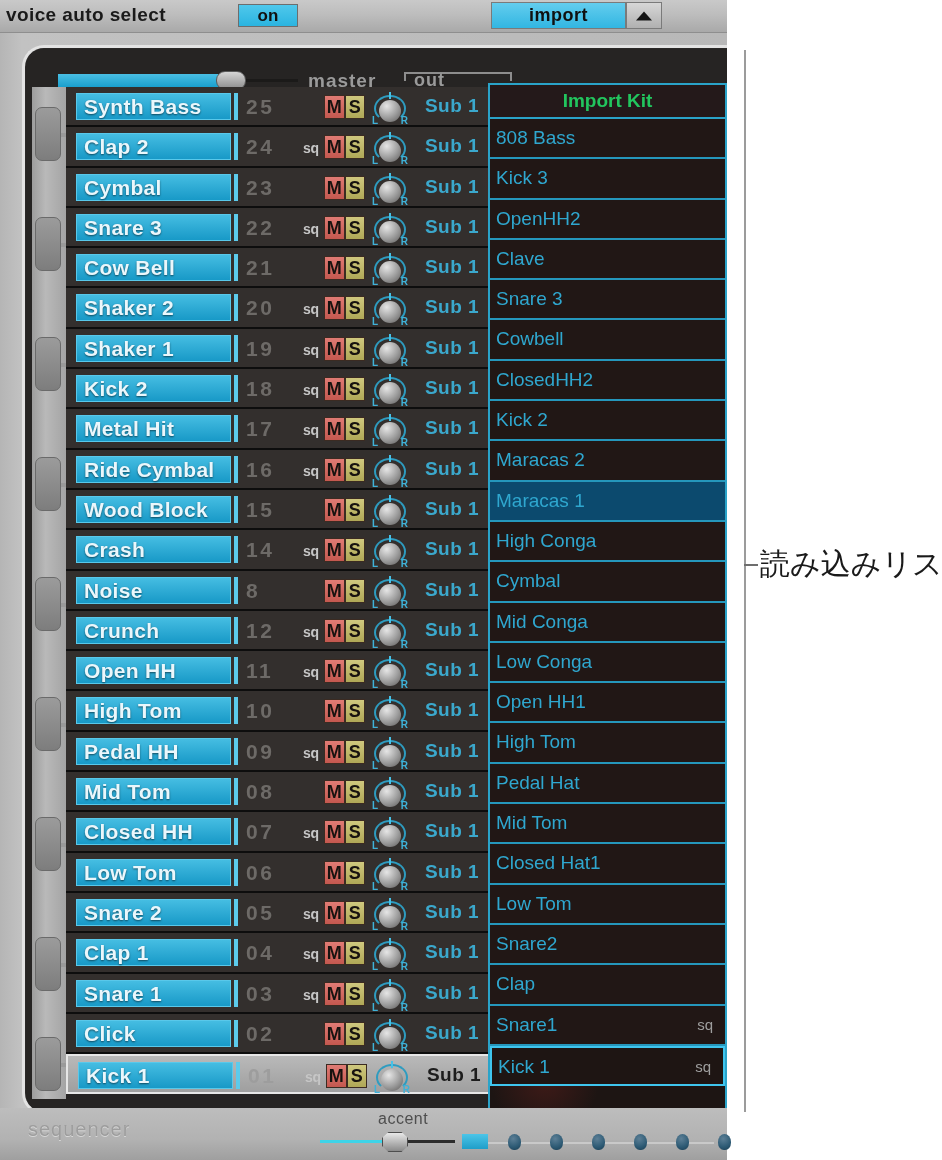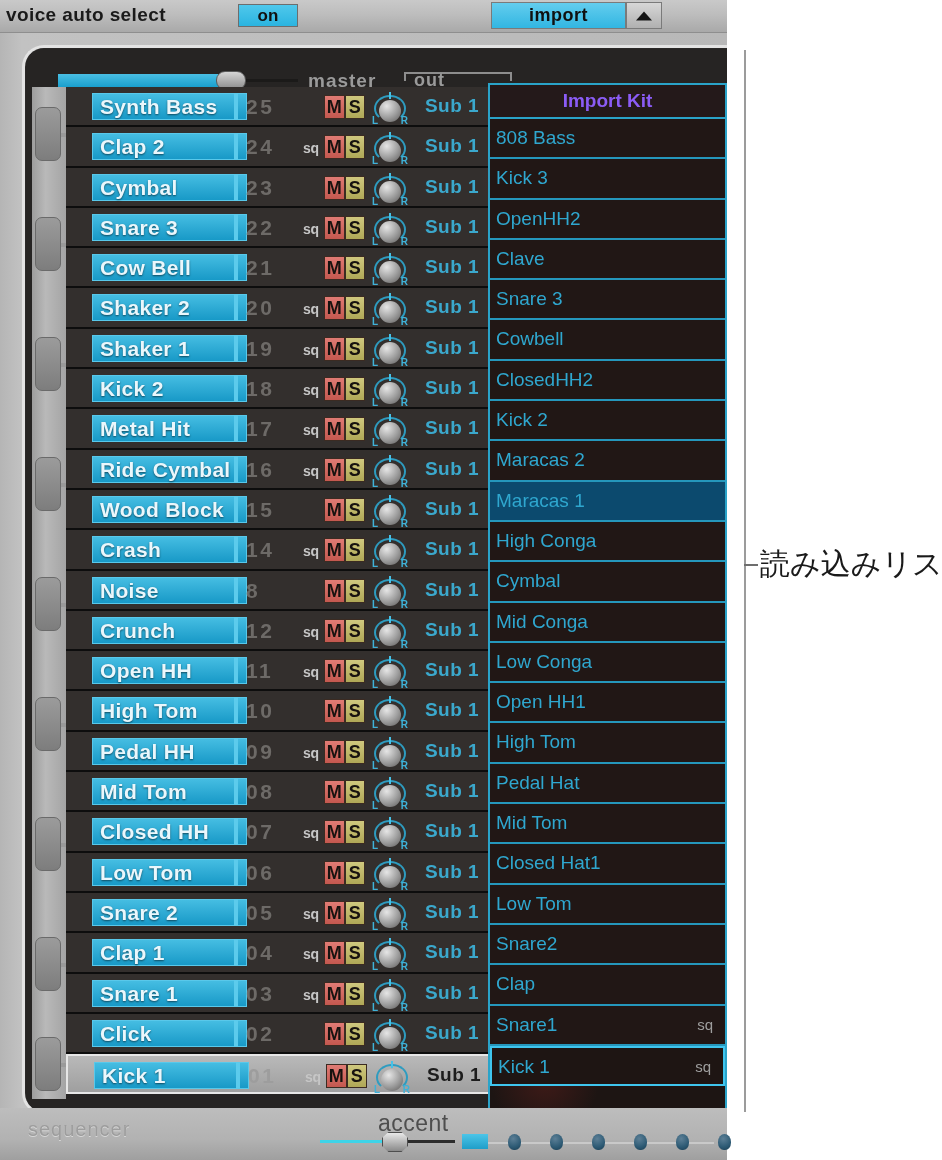--- a/index.html
+++ b/index.html
@@ -129,21 +129,21 @@
     background: linear-gradient(180deg,#b9b9b9,#9f9f9f);
     border: 2px solid #e6e6e6;
   }
   .name-field {
     position: absolute; left: 10px; top: 6px; width: 155px; height: 27px;
     background: linear-gradient(180deg,#45bde2,#1899c7);
     border: 1px solid #59c8ea;
     color: #eaf7fc; font-size: 21px; font-weight: bold;
     line-height: 25px; padding-left: 7px; letter-spacing: .3px;
     text-shadow: 0 1px 2px rgba(0,0,0,.55);
-    white-space: nowrap; overflow: visible; margin-left: 16px;
+    white-space: nowrap; overflow: visible;
   }
   .caret {
     position: absolute; left: 168px; top: 6px; width: 4px; height: 27px;
     background: #5ccbec;
   }
   .num {
     position: absolute; left: 180px; top: 8px; width: 54px;
     font-size: 21px; font-weight: bold; color: #6d6a67;
     letter-spacing: 2.5px; text-align: left;
   }
@@ -196,21 +196,21 @@
   
   .kit-panel {
     position: absolute; left: 488px; top: 50px; width: 239px; height: 1063px;
     background: #1d1513;
     border: 2px solid #2aa3c9;
   }
   .kit-head {
     position: relative; height: 34px; width: 100%;
     background: #24191a;
     border-bottom: 2px solid #2aa3c9;
-    color: #8b5cf6; font-size: 19px; font-weight: bold;
+    color: #22c55e; font-size: 19px; font-weight: bold;
     text-align: center; line-height: 32px;
   }
   .kit-item {
     position: relative; height: 40.3px; width: 100%;
     border-bottom: 2px solid #2597bc;
     background: #211715;
     color: #2fa7cf; font-size: 19px;
     line-height: 38px; padding-left: 6px;
     white-space: nowrap;
   }
@@ -242,21 +242,21 @@
     position: absolute; left: 0; top: 1108px; width: 727px; height: 52px;
     background: linear-gradient(180deg,#bdbdbd 0%,#b2b2b2 60%,#9f9f9f 100%);
   }
   .seq-label {
     position: absolute; left: 28px; top: 10px;
     font-size: 20px; color: #9d9d9d; letter-spacing: 1px;
     text-shadow: 0 1px 0 #d8d8d8;
   }
   .accent-label {
     position: absolute; left: 378px; top: 2px;
-    font-size: 23px; color: #4e4e4e; letter-spacing: .5px;
+    font-size: 16px; color: #4e4e4e; letter-spacing: .5px;
   }
   .accent-track {
     position: absolute; left: 320px; top: 32px; width: 135px; height: 3px;
     background: #2c2c2c;
   }
   .accent-fill {
     position: absolute; left: 320px; top: 32px; width: 72px; height: 3px;
     background: #3fd4e8;
   }
   .accent-knob {

